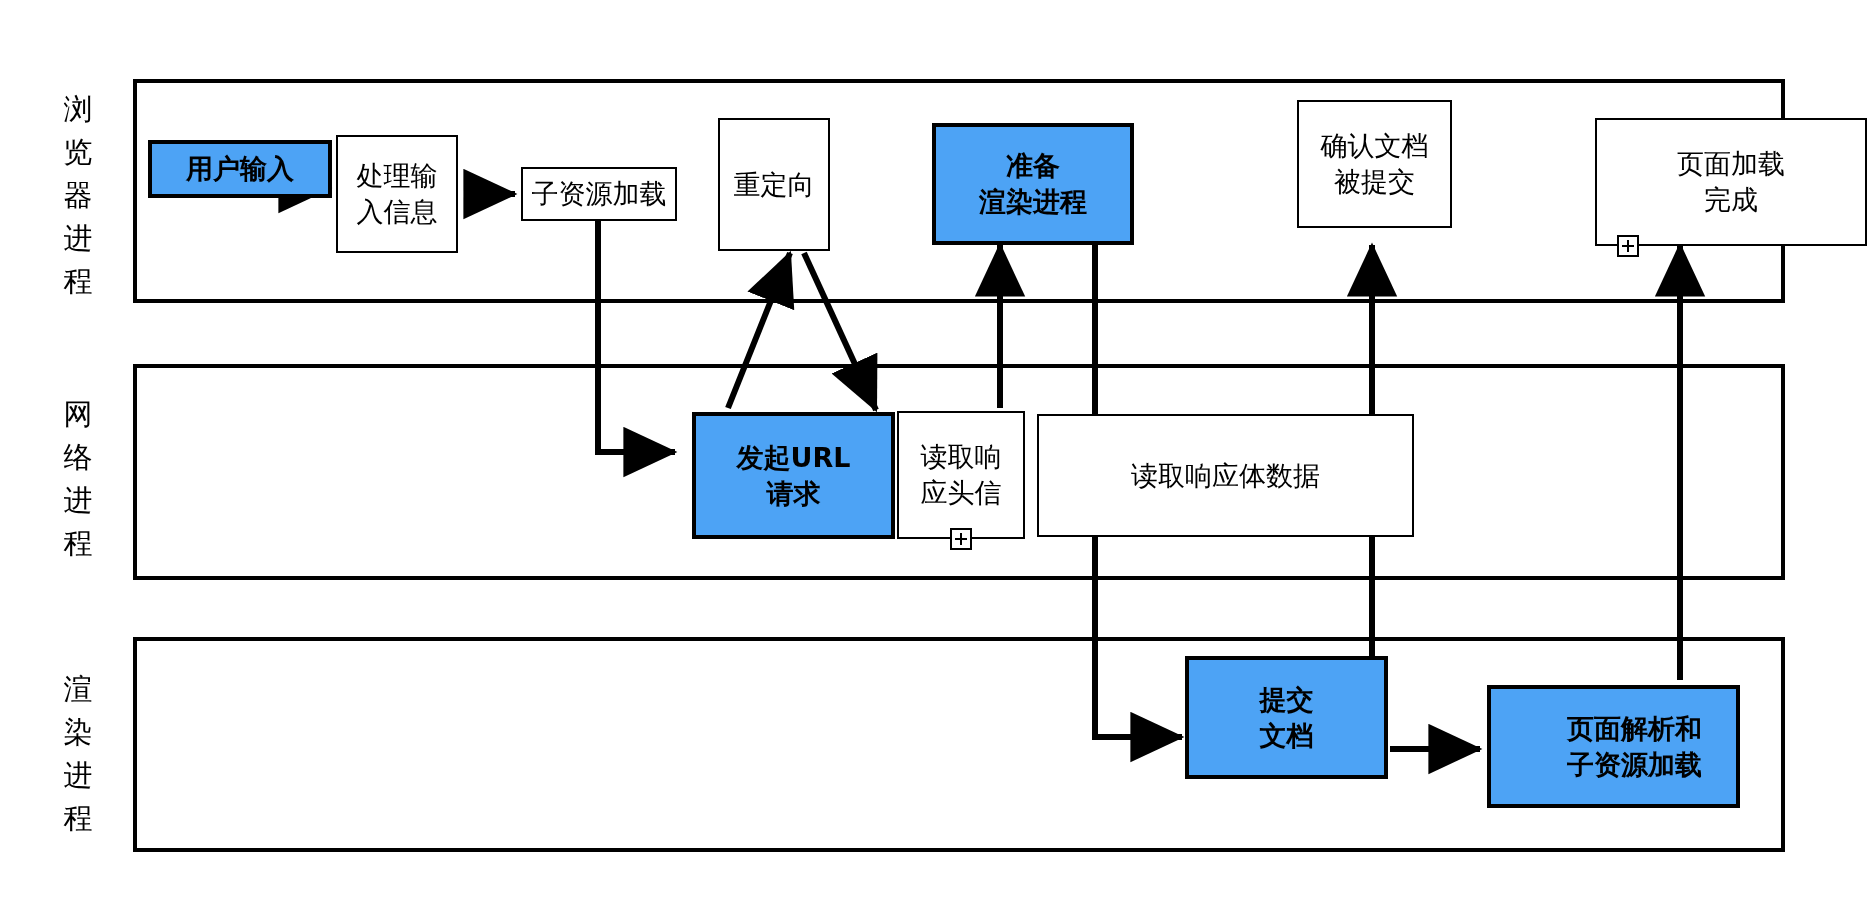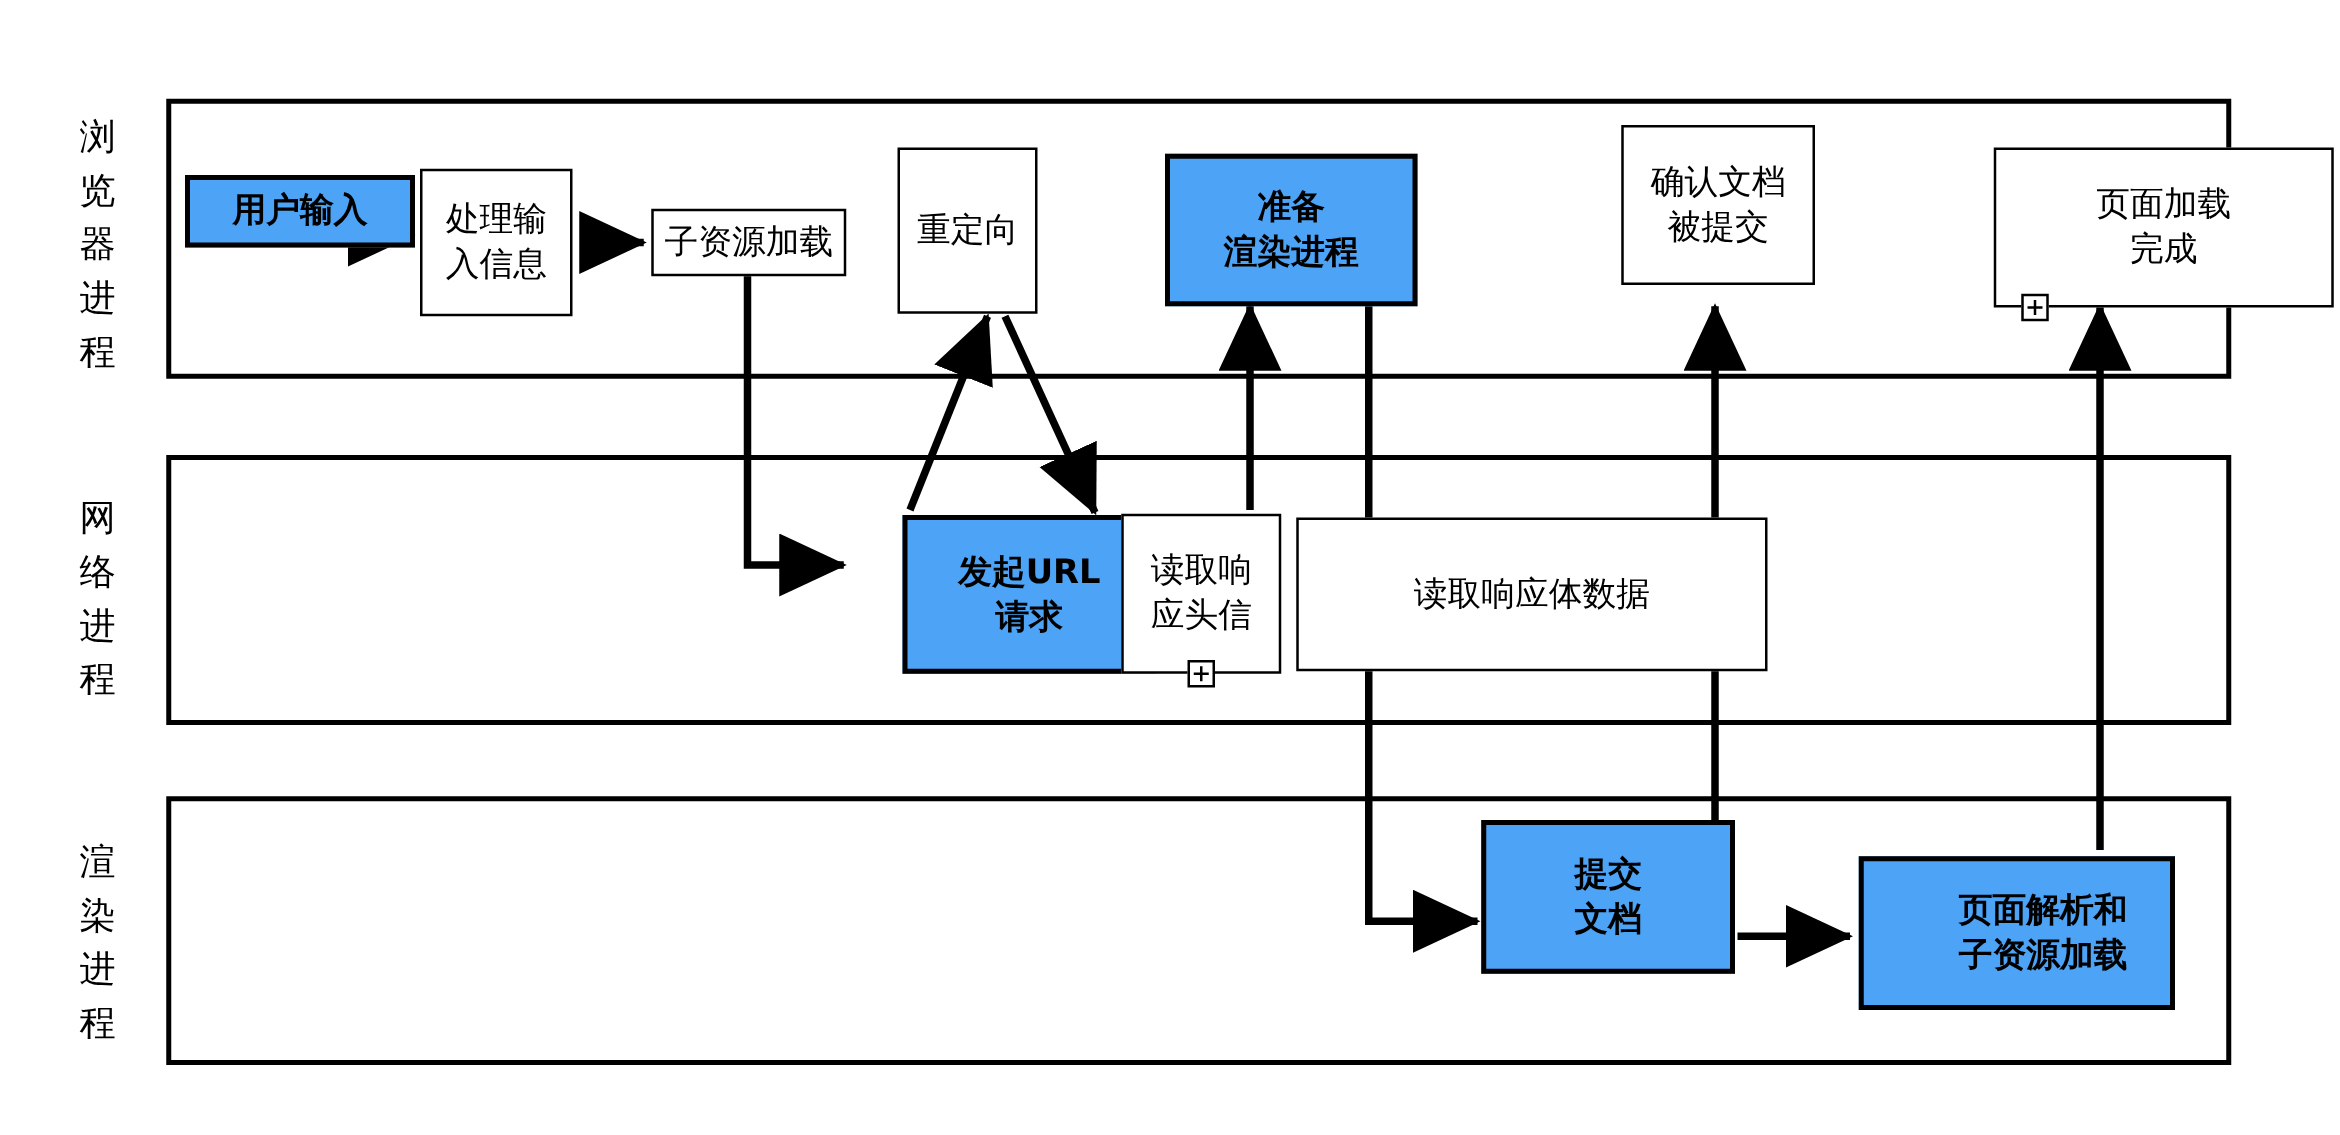--- a/index.html
+++ b/index.html
@@ -161,21 +161,21 @@
   <div class="node blue" style="left:932px; top:123px; width:202px; height:122px;">准备
 渲染进程</div>
 
   <div class="node plain" style="left:1297px; top:100px; width:155px; height:128px;">确认文档
 被提交</div>
 
   <div class="node plain" style="left:1595px; top:118px; width:272px; height:128px;">页面加载
 完成</div>
   <div class="plus-marker" style="left:1617px; top:235px;"></div>
 
-  <div class="node blue" style="left:722px; top:412px; width:203px; height:127px;">发起URL
+  <div class="node blue" style="left:692px; top:412px; width:203px; height:127px;">发起URL
 请求</div>
 
   <div class="node plain" style="left:897px; top:411px; width:128px; height:128px;">读取响
 应头信</div>
   <div class="plus-marker" style="left:950px; top:528px;"></div>
 
   <div class="node plain" style="left:1037px; top:414px; width:377px; height:123px;">读取响应体数据</div>
 
   <div class="node blue" style="left:1185px; top:656px; width:203px; height:123px;">提交
 文档</div>

